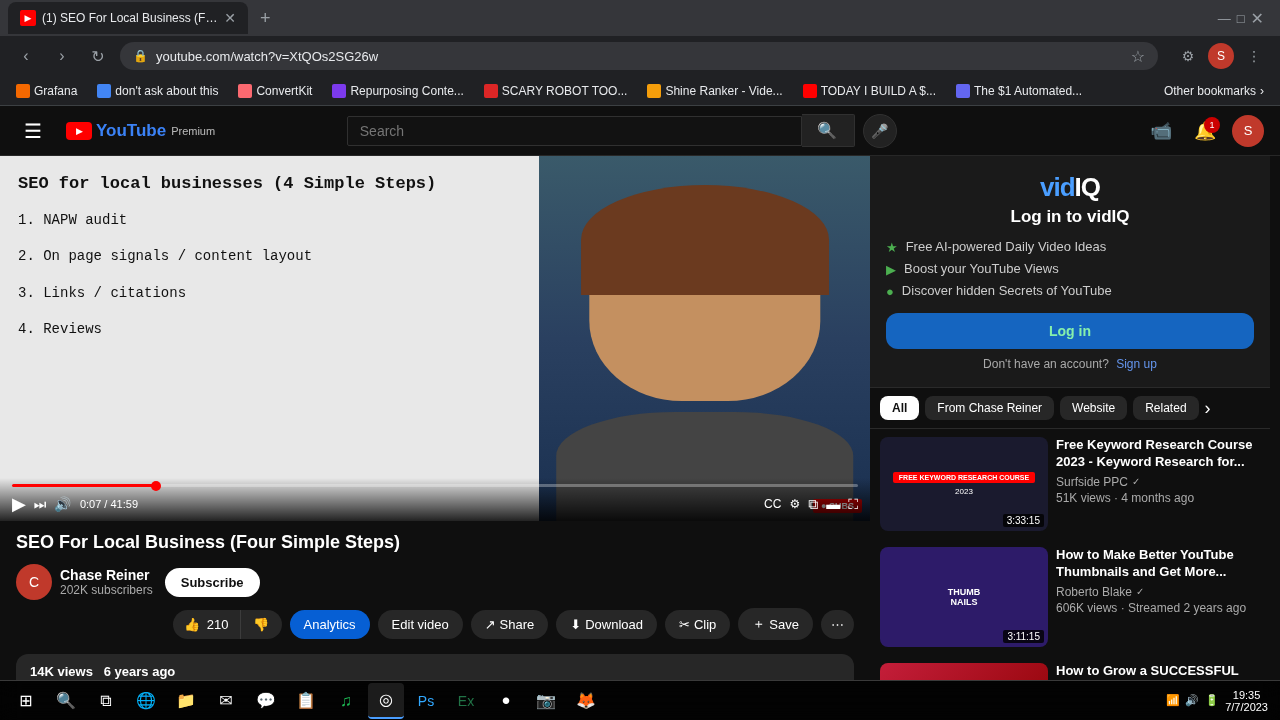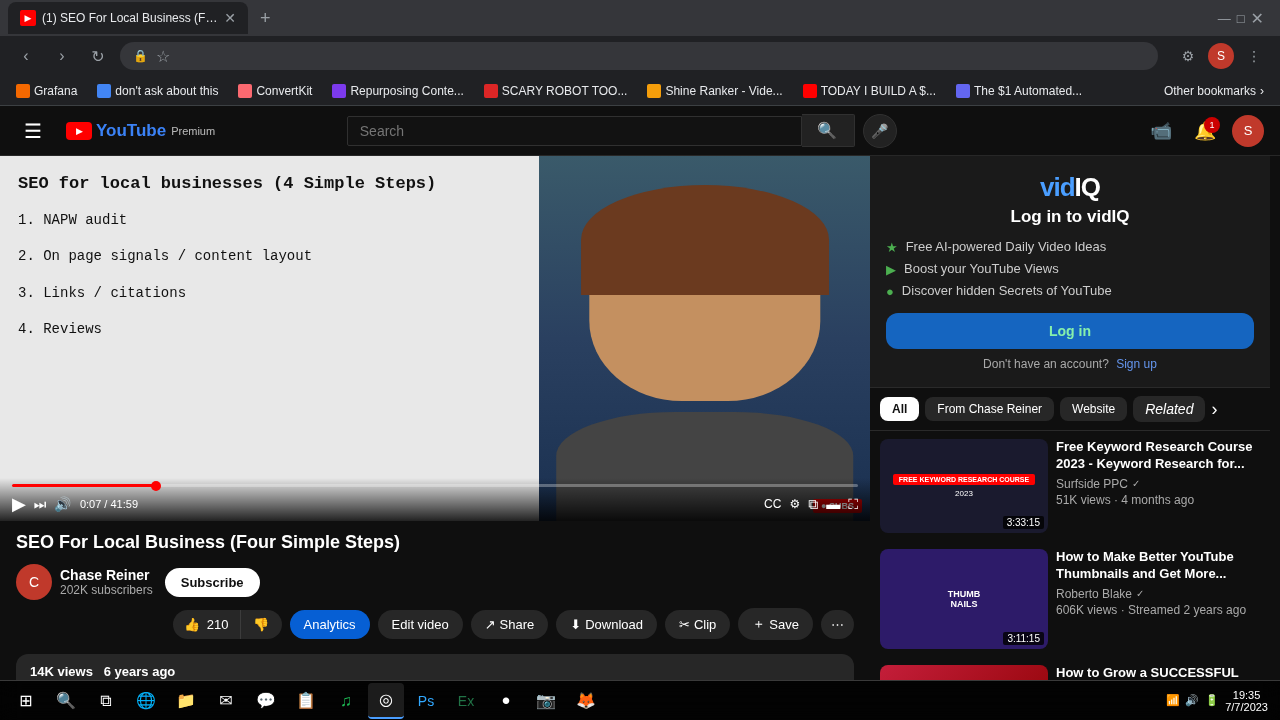--- a/index.html
+++ b/index.html
@@ -58,20 +58,21 @@
       <span style="cursor:pointer;font-size:16px;">✕</span>
     </div>
   </div>
 
   <div class="browser-controls">
     <button class="nav-btn">‹</button>
     <button class="nav-btn">›</button>
     <button class="nav-btn">↻</button>
     <div class="address-bar">
       <span class="address-icon">🔒</span>
+      <span class="address-text">youtube.com/watch?v=XtQOs2SG26w</span>
       <span class="bookmark-star">☆</span>
     </div>
     <div class="browser-actions">
       <button class="browser-action-btn">⚙</button>
       <button class="browser-action-btn" style="background:#c0392b;border-radius:50%;width:26px;height:26px;color:white;font-size:12px;">S</button>
       <button class="browser-action-btn">⋮</button>
     </div>
   </div>
 
   <div class="bookmarks-bar">
@@ -272,21 +273,21 @@
         <div style="text-align:center;font-size:12px;color:#aaa;">
           <span>Don't have an account?</span>
           <span style="color:#6495ed;cursor:pointer;margin-left:4px;">Sign up</span>
         </div>
       </div>
 
       <div style="display:flex;align-items:center;gap:6px;padding:8px 10px;border-bottom:1px solid #2a2a2a;flex-wrap:wrap;">
         <button style="background:#fff;color:#0f0f0f;border:none;border-radius:8px;padding:5px 12px;font-size:12px;cursor:pointer;font-weight:600;">All</button>
         <button style="background:#272727;color:#fff;border:none;border-radius:8px;padding:5px 12px;font-size:12px;cursor:pointer;">From Chase Reiner</button>
         <button style="background:#272727;color:#fff;border:none;border-radius:8px;padding:5px 12px;font-size:12px;cursor:pointer;">Website</button>
-        <button style="background:#272727;color:#fff;border:none;border-radius:8px;padding:5px 12px;font-size:14px;cursor:pointer;font-style:italic;">Related</button>
+        <button style="background:#272727;color:#fff;border:none;border-radius:8px;padding:5px 12px;font-size:12px;cursor:pointer;">Related</button>
         <button style="background:none;border:none;color:#fff;font-size:18px;cursor:pointer;">›</button>
       </div>
 
       <div style="display:flex;gap:8px;padding:8px 10px;cursor:pointer;">
         <div style="width:168px;height:94px;background:#1a1a2e;border-radius:8px;flex-shrink:0;position:relative;overflow:hidden;display:flex;flex-direction:column;align-items:center;justify-content:center;padding:6px;">
           <div style="background:#ff0000;color:#fff;font-size:7px;padding:2px 6px;border-radius:2px;margin-bottom:4px;font-weight:700;text-align:center;">FREE KEYWORD RESEARCH COURSE</div>
           <div style="color:#fff;font-size:8px;text-align:center;">2023</div>
           <div style="position:absolute;bottom:4px;right:4px;background:rgba(0,0,0,0.8);color:#fff;font-size:10px;padding:1px 4px;border-radius:2px;">3:33:15</div>
         </div>
         <div style="flex:1;">

